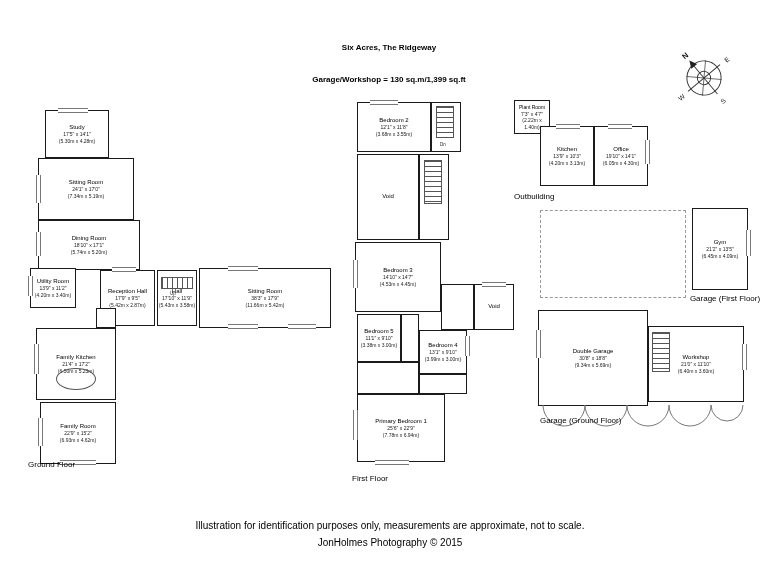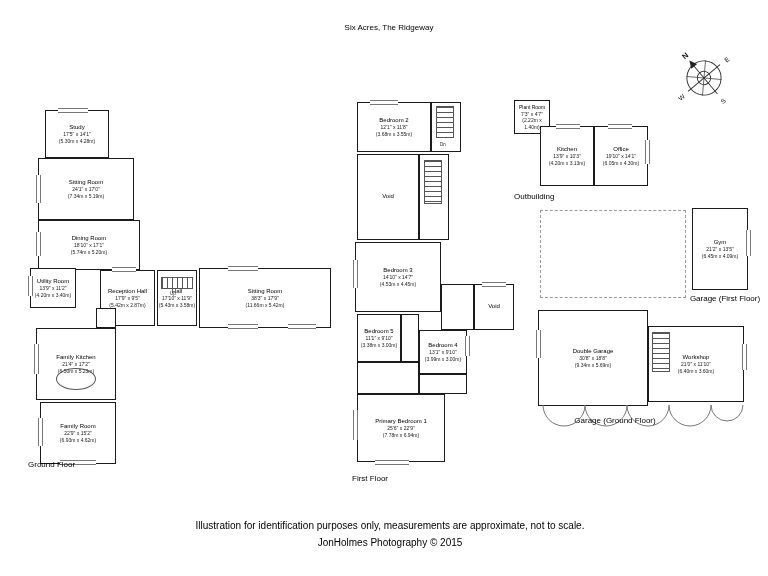--- a/index.html
+++ b/index.html
@@ -2,21 +2,21 @@
 <html><head>
 <meta charset="utf-8">
 <style>
   html,body { margin:0; padding:0; }
   body {
     width:768px; height:576px; position:relative; overflow:hidden;
     background:#ffffff; color:#111;
     font-family:"Liberation Sans", sans-serif;
   }
   .title-block { position:absolute; left:264px; top:22px; width:250px; text-align:center; }
-  .title-block div { font-weight:normal; font-size:8px; line-height:1.45; color:#000; }
+  .title-block div { font-weight:bold; font-size:8px; line-height:1.45; color:#000;margin-top:20px; }
   .room {
     position:absolute; box-sizing:border-box; border:1.5px solid #1b1b1b; background:#fff;
     display:flex; flex-direction:column; align-items:center; justify-content:center;
     text-align:center; line-height:1.3; z-index:1;
   }
   .shell { position:absolute; box-sizing:border-box; border:1.5px solid #1b1b1b; background:#fff; z-index:1; }
   .rname { font-size:6px; color:#000; }
   .rdim  { font-size:5px; color:#222; }
   .plan-label { position:absolute; font-size:8px; font-weight:normal; color:#000; z-index:4; }
   .win-h { position:absolute; height:5px; background:#fff; box-sizing:border-box;
@@ -32,20 +32,21 @@
   .oval { position:absolute; border:1px solid #555; border-radius:50%; box-sizing:border-box; z-index:2; }
   .footer-line { position:absolute; left:6px; width:768px; text-align:center; color:#000; }
   .compass { position:absolute; left:666px; top:40px; z-index:2; }
   .arcs { position:absolute; z-index:2; }
 </style>
 </head>
 <body>
 
 <div class="title-block">
   <div>Six Acres, The Ridgeway</div>
+  <div>Garage/Workshop = 130 sq.m/1,399 sq.ft</div>
 </div>
 
 <div class="compass">
   <svg width="76" height="76" viewBox="0 0 80 80">
     <g transform="rotate(-40 40 40)">
       <circle cx="40" cy="40" r="18" fill="none" stroke="#333" stroke-width="1"></circle>
       <circle cx="40" cy="40" r="7" fill="none" stroke="#333" stroke-width="1"></circle>
       <line x1="40" y1="18" x2="40" y2="62" stroke="#333" stroke-width="1"></line>
       <line x1="18" y1="40" x2="62" y2="40" stroke="#333" stroke-width="1"></line>
       <line x1="27" y1="27" x2="53" y2="53" stroke="#333" stroke-width="0.7"></line>
@@ -213,16 +214,16 @@
 <div class="stairs-v" style="left:652px;top:332px;width:18px;height:40px"></div>
 <div class="win-v" style="left:536px;top:330px;height:28px"></div>
 <div class="win-v" style="left:742px;top:344px;height:26px"></div>
 <svg class="arcs" style="left:537px;top:404px" width="212" height="26" viewBox="0 0 212 26">
   <path d="M6,1 A21,21 0 0 0 48,1" fill="none" stroke="#777" stroke-width="1"></path>
   <path d="M48,1 A21,21 0 0 0 90,1" fill="none" stroke="#777" stroke-width="1"></path>
   <path d="M90,1 A21,21 0 0 0 132,1" fill="none" stroke="#777" stroke-width="1"></path>
   <path d="M132,1 A21,21 0 0 0 174,1" fill="none" stroke="#777" stroke-width="1"></path>
   <path d="M174,1 A16,16 0 0 0 206,1" fill="none" stroke="#777" stroke-width="1"></path>
 </svg>
-<div class="plan-label" style="left:540px;top:416px;width:150px;text-align:center">Garage (Ground Floor)</div>
+<div class="plan-label" style="left:540px;top:416px;width:150px;text-align:left">Garage (Ground Floor)</div>
 
 <div class="footer-line" style="top:520px;font-size:10px">Illustration for identification purposes only, measurements are approximate, not to scale.</div>
 <div class="footer-line" style="top:537px;font-size:10px">JonHolmes Photography © 2015</div>
 
 </body></html>

